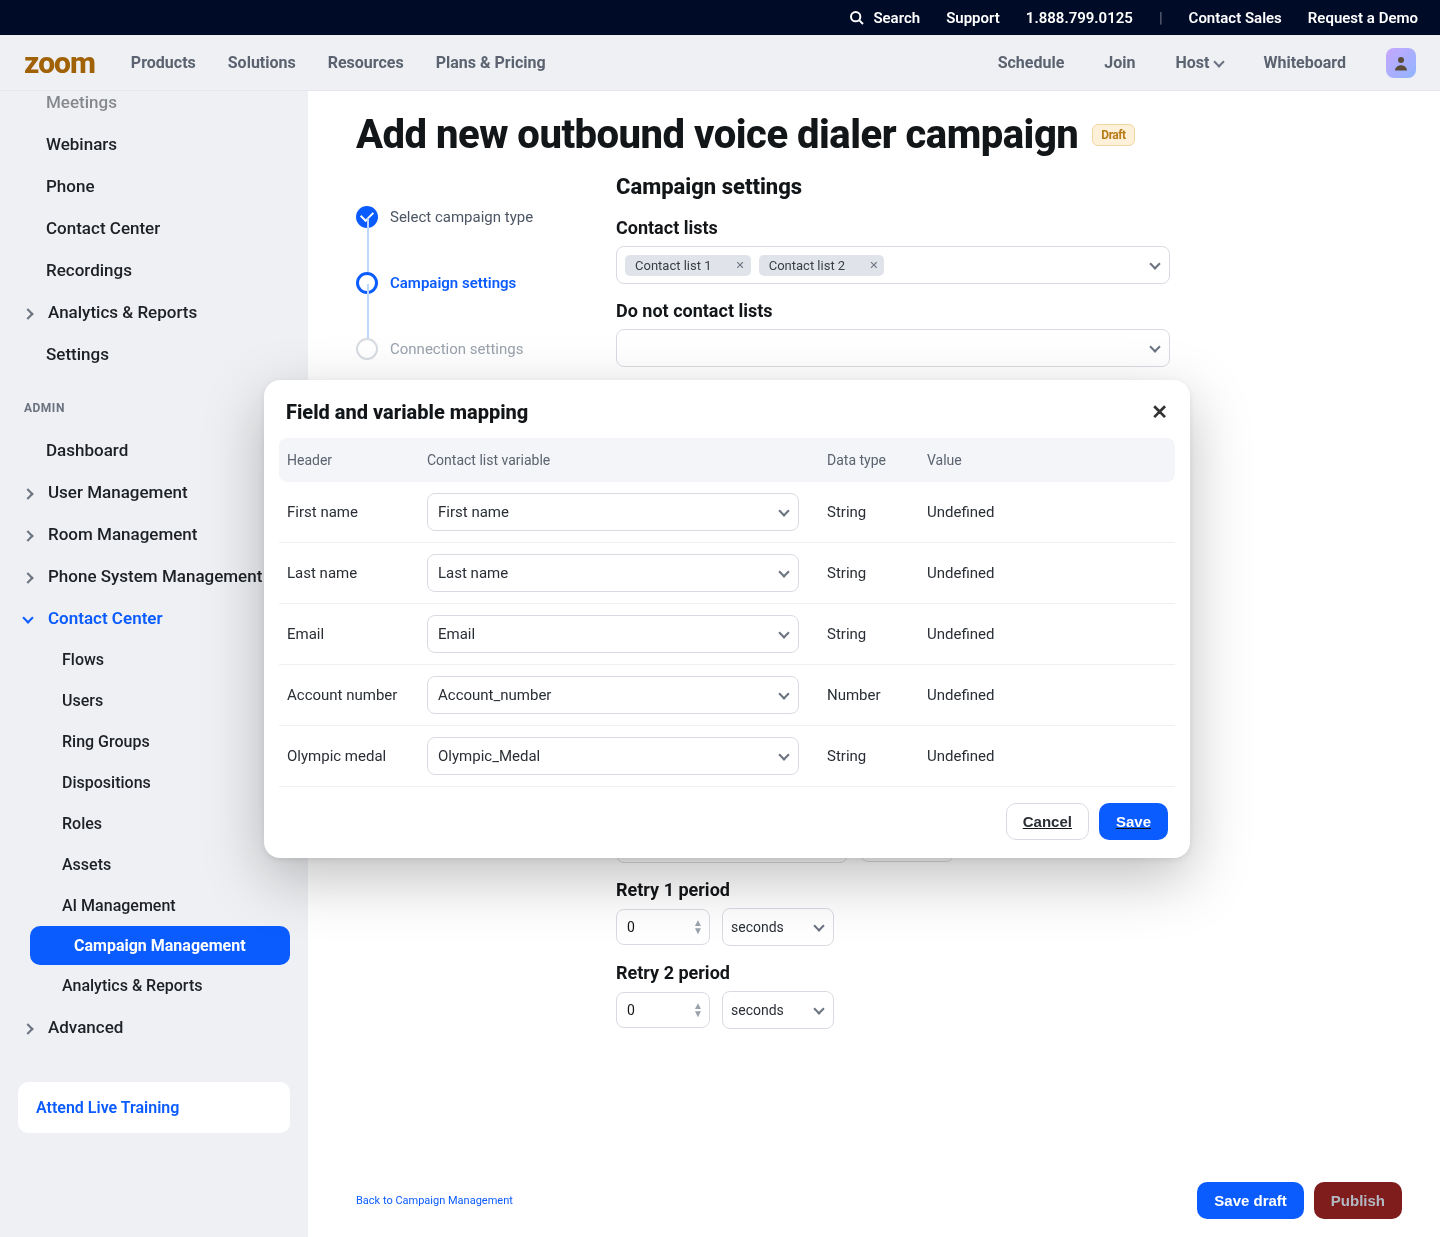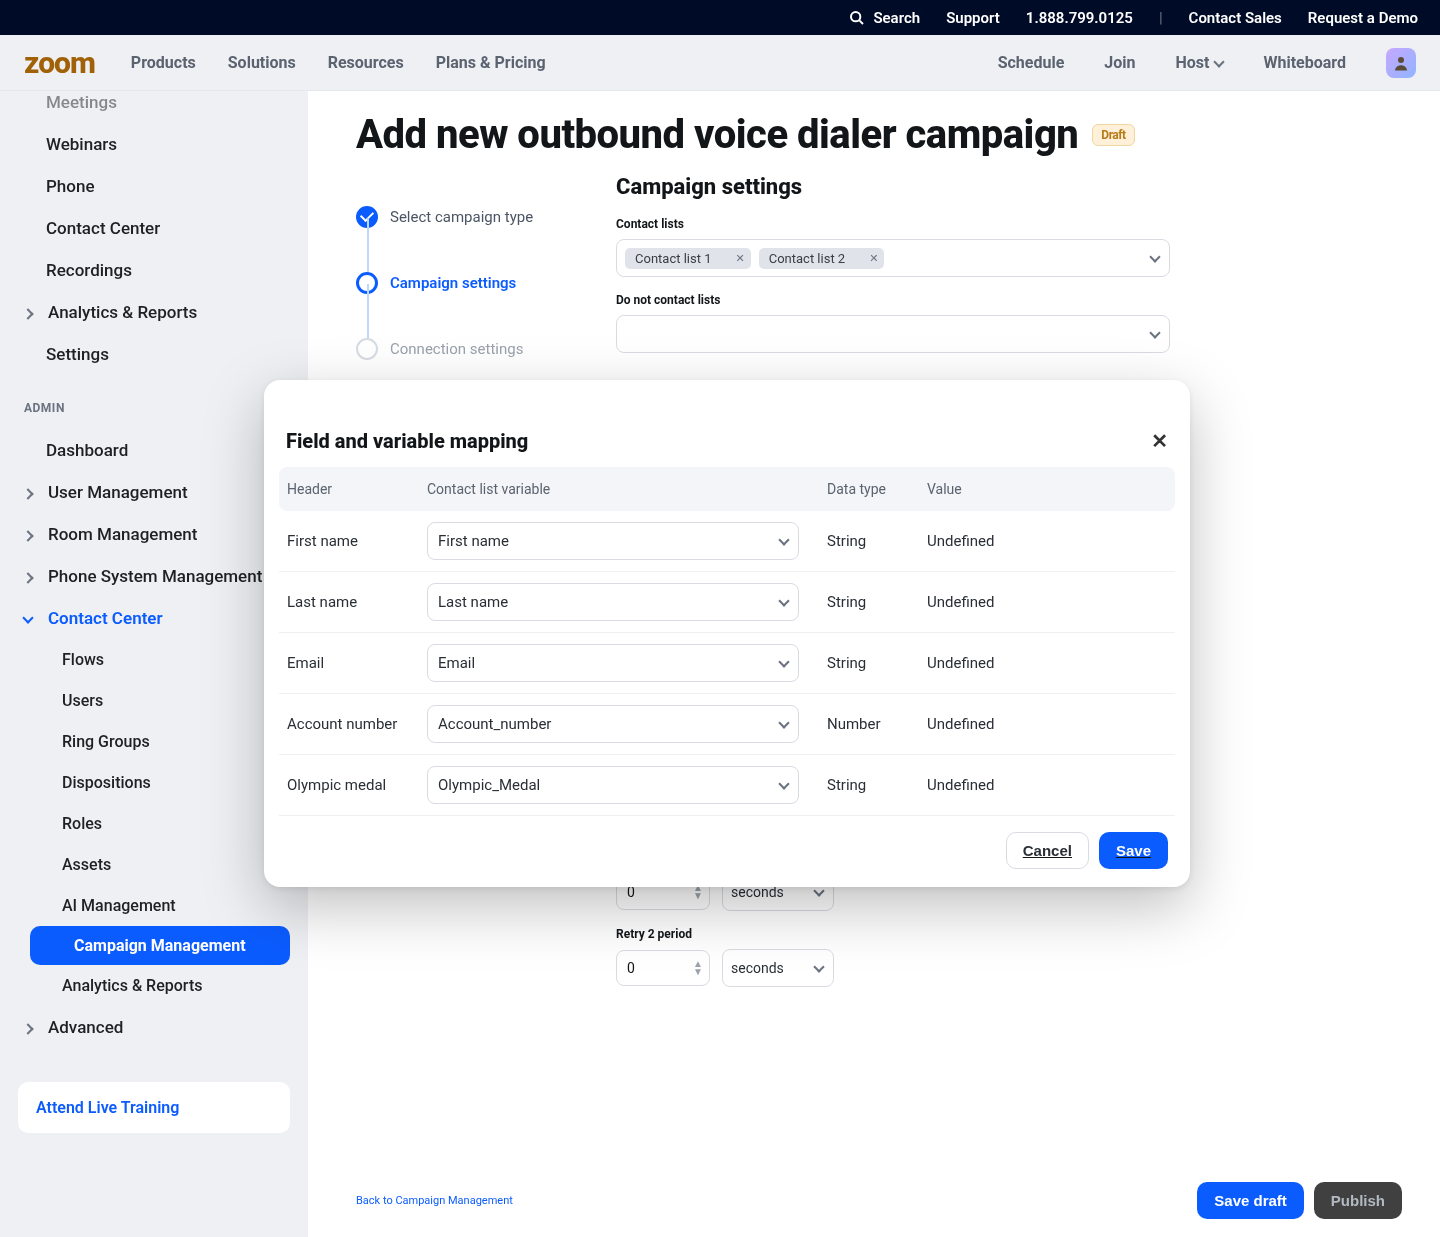--- a/index.html
+++ b/index.html
@@ -130,21 +130,21 @@
   .step .dot{width:22px;height:22px;border-radius:50%;border:2px solid #cfd4dd;background:#fff;display:flex;align-items:center;justify-content:center;font-size:13px;color:#fff;}
   .step.done .dot{background:#0b5cff;border-color:#0b5cff;}
   .step.current .dot{border:3px solid #0b5cff;}
   .step.current .label{color:#0b5cff;font-weight:600;}
   .step .label{color:#4b5563;font-size:15px;}
   .step.future .label{color:#9aa2ad;}
   .step.future .dot{border-color:#d7dbe2;}
 
   .form-area{flex:1;max-width:600px;}
   .section-h{font-size:22px;font-weight:800;margin:2px 0 18px 0;}
-  .field-label{font-size:12px;font-weight:700;margin:16px 0 8px 0;}
+  .field-label{font-size:18px;font-weight:700;margin:16px 0 8px 0;}
   .select{
     width:100%;
     min-height:38px;
     border:1px solid var(--border);
     border-radius:8px;
     background:#fff;
     display:flex;align-items:center;gap:8px;
     padding:4px 34px 4px 8px;
     position:relative;
     font-size:14px;color:#6b7280;
@@ -171,36 +171,36 @@
   .footer{
     position:absolute;left:48px;right:38px;bottom:18px;
     display:flex;align-items:center;justify-content:space-between;
   }
   .link{color:#0b5cff;font-size:11px;cursor:pointer;}
   .btn{
     border-radius:10px;padding:9px 16px;font-size:15px;font-weight:600;cursor:pointer;
     border:1px solid transparent;
   }
   .btn.primary{background:#0b5cff;color:#fff;}
-  .btn.disabled{background:#404040;color:#b3b9c2;cursor:default;}
+  .btn.disabled{background:#7f1d1d;color:#b3b9c2;cursor:default;}
   .btn.outline{background:#fff;border:1px solid var(--border);color:#2a2f36;}
   .modal{
     position:absolute;
     left:264px;top:380px;
     width:926px;
     background:#fff;
     border-radius:16px;
     box-shadow:0 20px 60px rgba(0,0,0,0.25),0 2px 6px rgba(0,0,0,0.08);
     padding:20px 0 18px 0;
     z-index:50;
   }
   .modal-head{
     display:flex;align-items:center;justify-content:space-between;
     padding:0 22px 14px 22px;
-    font-size:20px;font-weight:800;margin-top:29px;
+    font-size:20px;font-weight:800;
   }
   .modal-close{font-size:20px;color:#333;cursor:pointer;}
   .modal-table{width:calc(100% - 30px);margin:0 15px;}
   .mthead{
     display:grid;
     grid-template-columns: 140px 400px 100px 1fr;
     background:#f3f5f8;
     font-size:14px;color:#5b6370;
     padding:14px 8px;border-radius:8px;
   }

